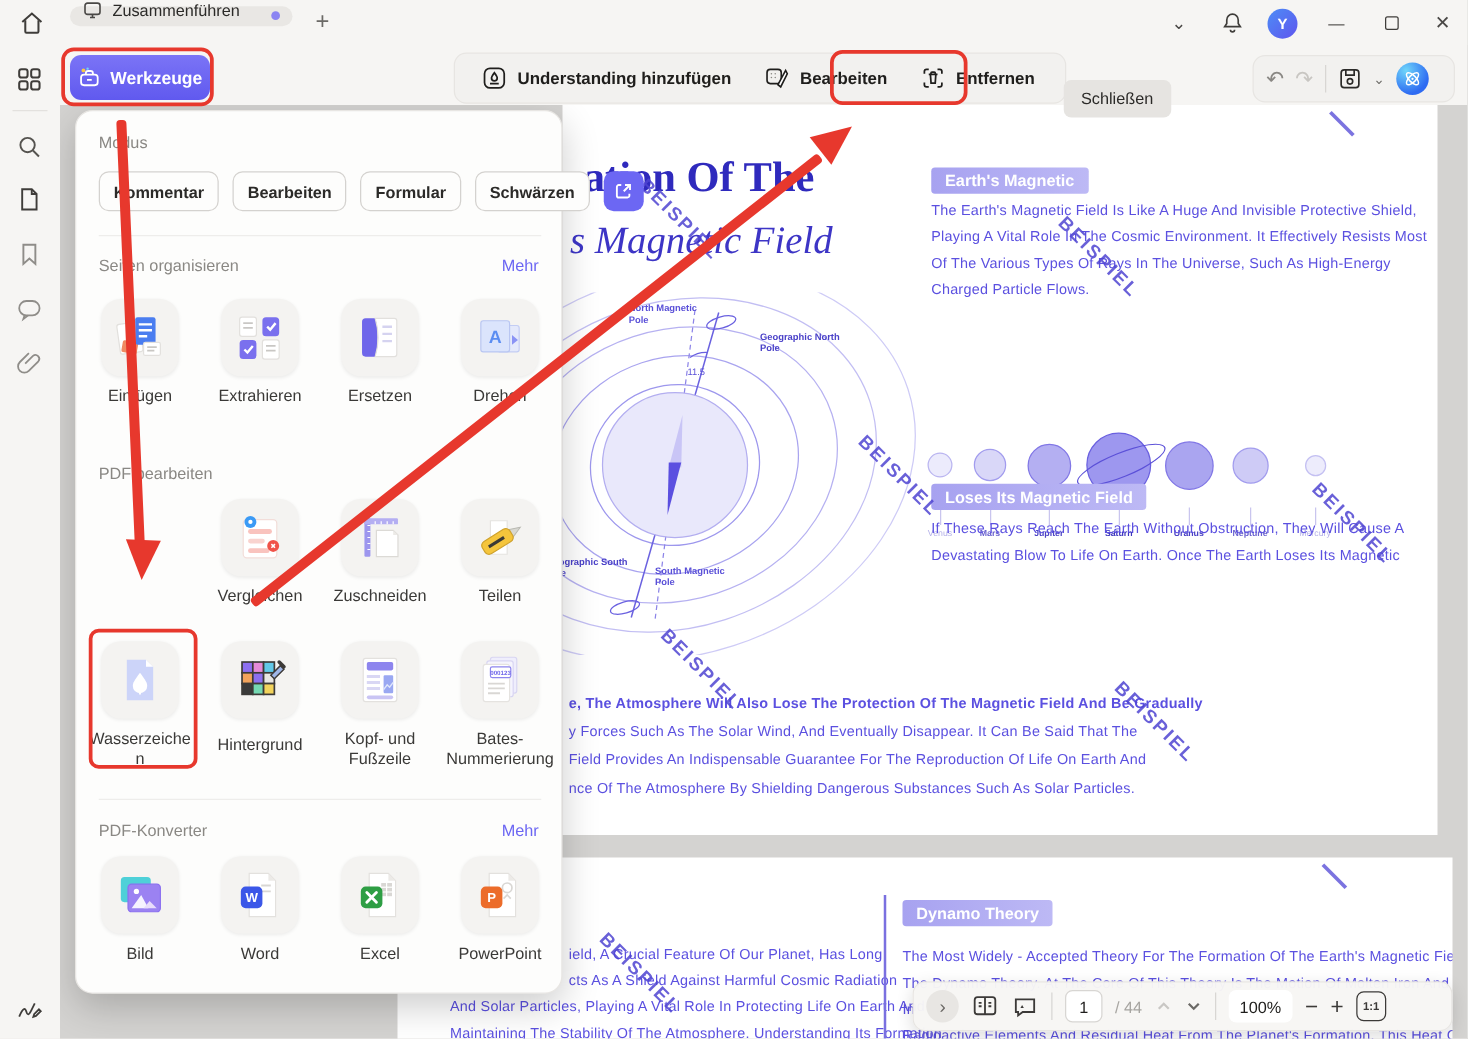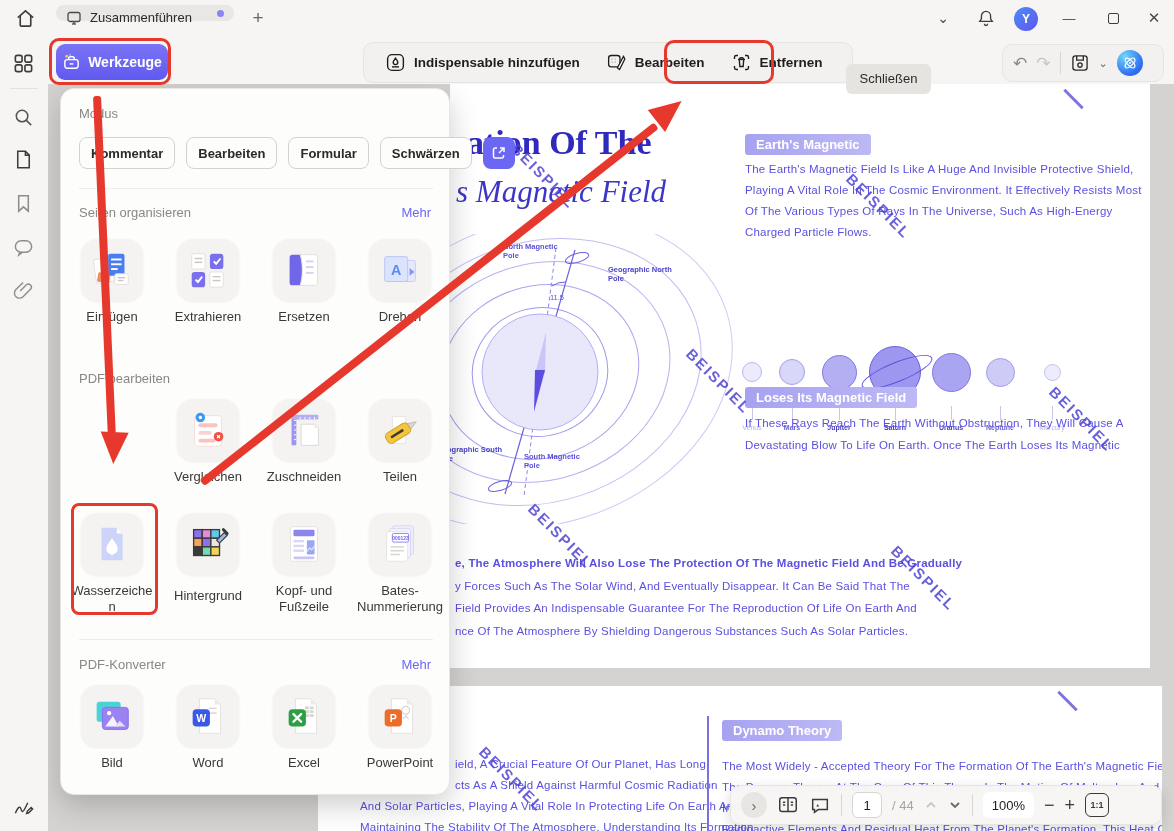--- a/index.html
+++ b/index.html
@@ -3,21 +3,21 @@
 <meta charset="utf-8">
 <style>
   * { margin:0; padding:0; box-sizing:border-box; }
   html,body { width:1174px; height:831px; overflow:hidden; }
   body { font-family:"Liberation Sans", sans-serif; background:#f6f5f3; position:relative; }
   .abs { position:absolute; }
   svg { display:block; }
 
   
   .titlebar { position:absolute; left:0; top:0; width:1174px; height:36px; background:#f6f5f3; z-index:8; }
-  .tab { position:absolute; left:56px; top:5px; width:178px; height:16px; background:#e9e7e4; border-radius:8px; display:flex; align-items:flex-start; gap:8px; padding:5px 10px; }
+  .tab { position:absolute; left:56px; top:5px; width:178px; height:16px; background:#e9e7e4; border-radius:8px; display:flex; align-items:flex-end; gap:8px; padding:5px 10px; }
   .tab-label { font-size:13px; color:#2b2a28; flex:1; white-space:nowrap; overflow:hidden; }
   .tab-dot { width:7px; height:7px; border-radius:50%; background:#8b84f2; }
   .plus-btn { position:absolute; left:246px; top:6px; width:24px; height:24px; font-size:19px; color:#6b6966; display:flex; align-items:center; justify-content:center; }
   .win-glyph { color:#4a4846; font-size:14px; display:flex; align-items:center; justify-content:center; }
   .avatar { position:absolute; left:1014px; top:7px; width:24px; height:24px; border-radius:50%; background:linear-gradient(135deg,#4d8df6,#5f55ee); color:#fff; font-size:12px; font-weight:700; display:flex; align-items:center; justify-content:center; }
   .max-box { width:11px; height:11px; border:1.5px solid #3f3d3a; border-radius:2px; }
 
   .toolbar-row { position:absolute; left:0; top:36px; width:1030px; height:48px; background:#f6f5f3; z-index:8; }
   .tools-btn { position:absolute; left:56px; top:8px; width:112px; height:36px; border-radius:9px; background:linear-gradient(180deg,#7b74f6,#6059ef); color:#fff; font-weight:700; font-size:14px; display:flex; align-items:center; justify-content:center; gap:7px; }
   .center-group { position:absolute; left:363px; top:6px; width:490px; height:41px; background:#f2f1ef; border:1px solid #e7e5e2; border-radius:10px; display:flex; align-items:center; padding:0 8px; }
@@ -549,21 +549,21 @@
 
   <div class="center-group">
     <div class="tb-item">
       <span>
           <svg width="21" height="21" viewBox="0 0 24 24" fill="none" stroke="#1f1e1c" stroke-width="1.6">
             <rect x="3" y="3" width="18" height="18" rx="5"></rect>
             <path d="M12 7 c-1.8 2.4 -2.6 3.6 -2.6 4.8 a2.6 2.6 0 0 0 5.2 0 c0 -1.2 -.8 -2.4 -2.6 -4.8 z"></path>
             <line x1="8" y1="17" x2="16" y2="17"></line>
           </svg>
         </span>
-      <span>Indispensable hinzufügen</span>
+      <span>Understanding hinzufügen</span>
     </div>
     <div class="tb-item">
       <span>
           <svg width="21" height="21" viewBox="0 0 24 24" fill="none" stroke="#1f1e1c" stroke-width="1.5">
             <rect x="3" y="4" width="13" height="13" rx="3"></rect>
             <circle cx="7" cy="8" r=".7" fill="#8a8884" stroke="none"></circle>
             <circle cx="10.5" cy="8" r=".7" fill="#8a8884" stroke="none"></circle>
             <circle cx="7" cy="11.5" r=".7" fill="#8a8884" stroke="none"></circle>
             <circle cx="10.5" cy="11.5" r=".7" fill="#8a8884" stroke="none"></circle>
             <path d="M13 18 L20 5 l1.5 3 L15.5 20 z" fill="#fff"></path>

